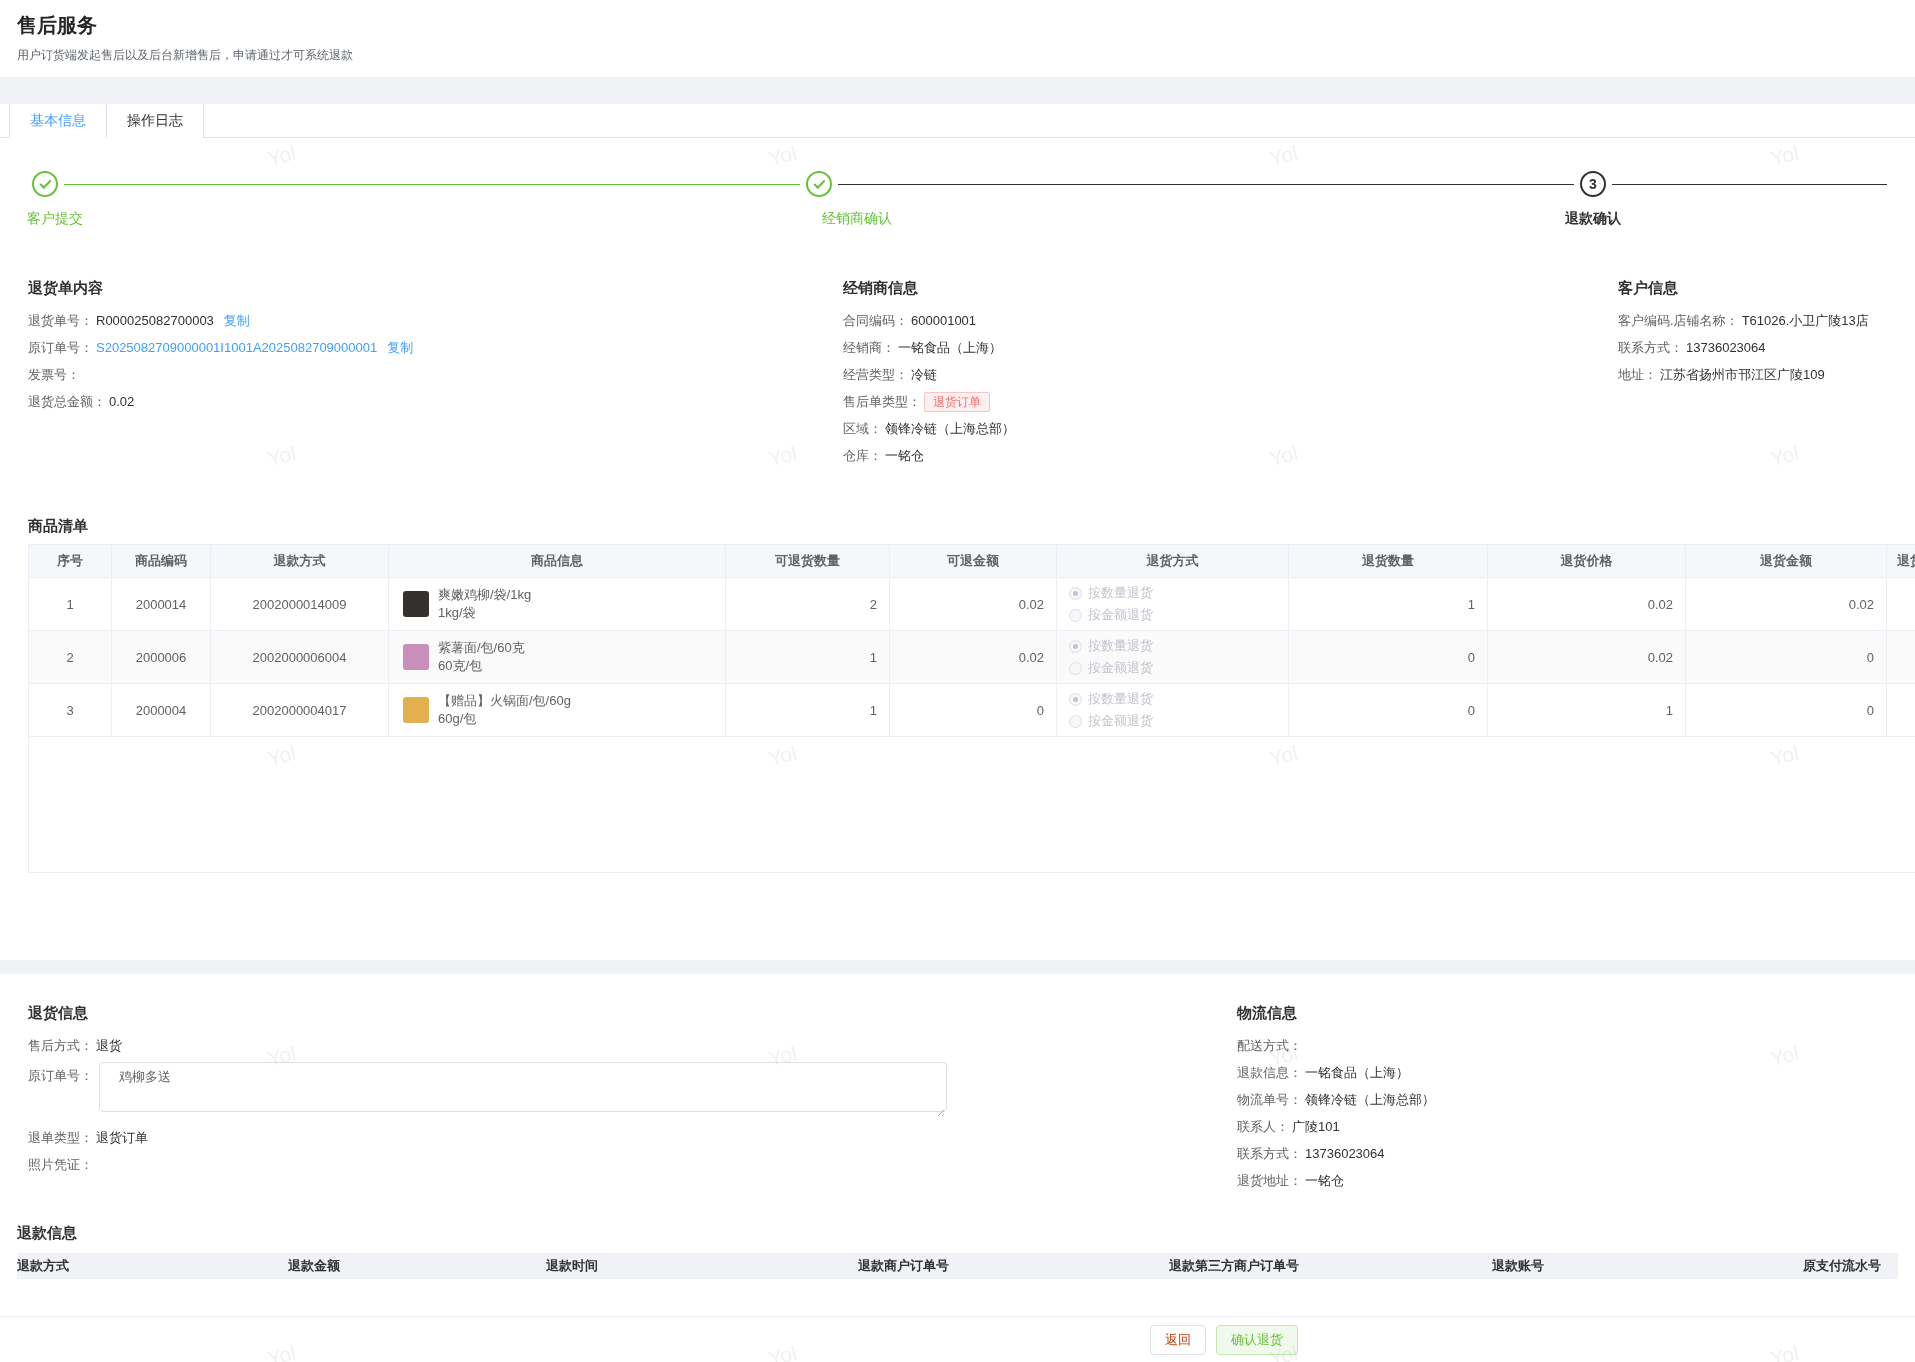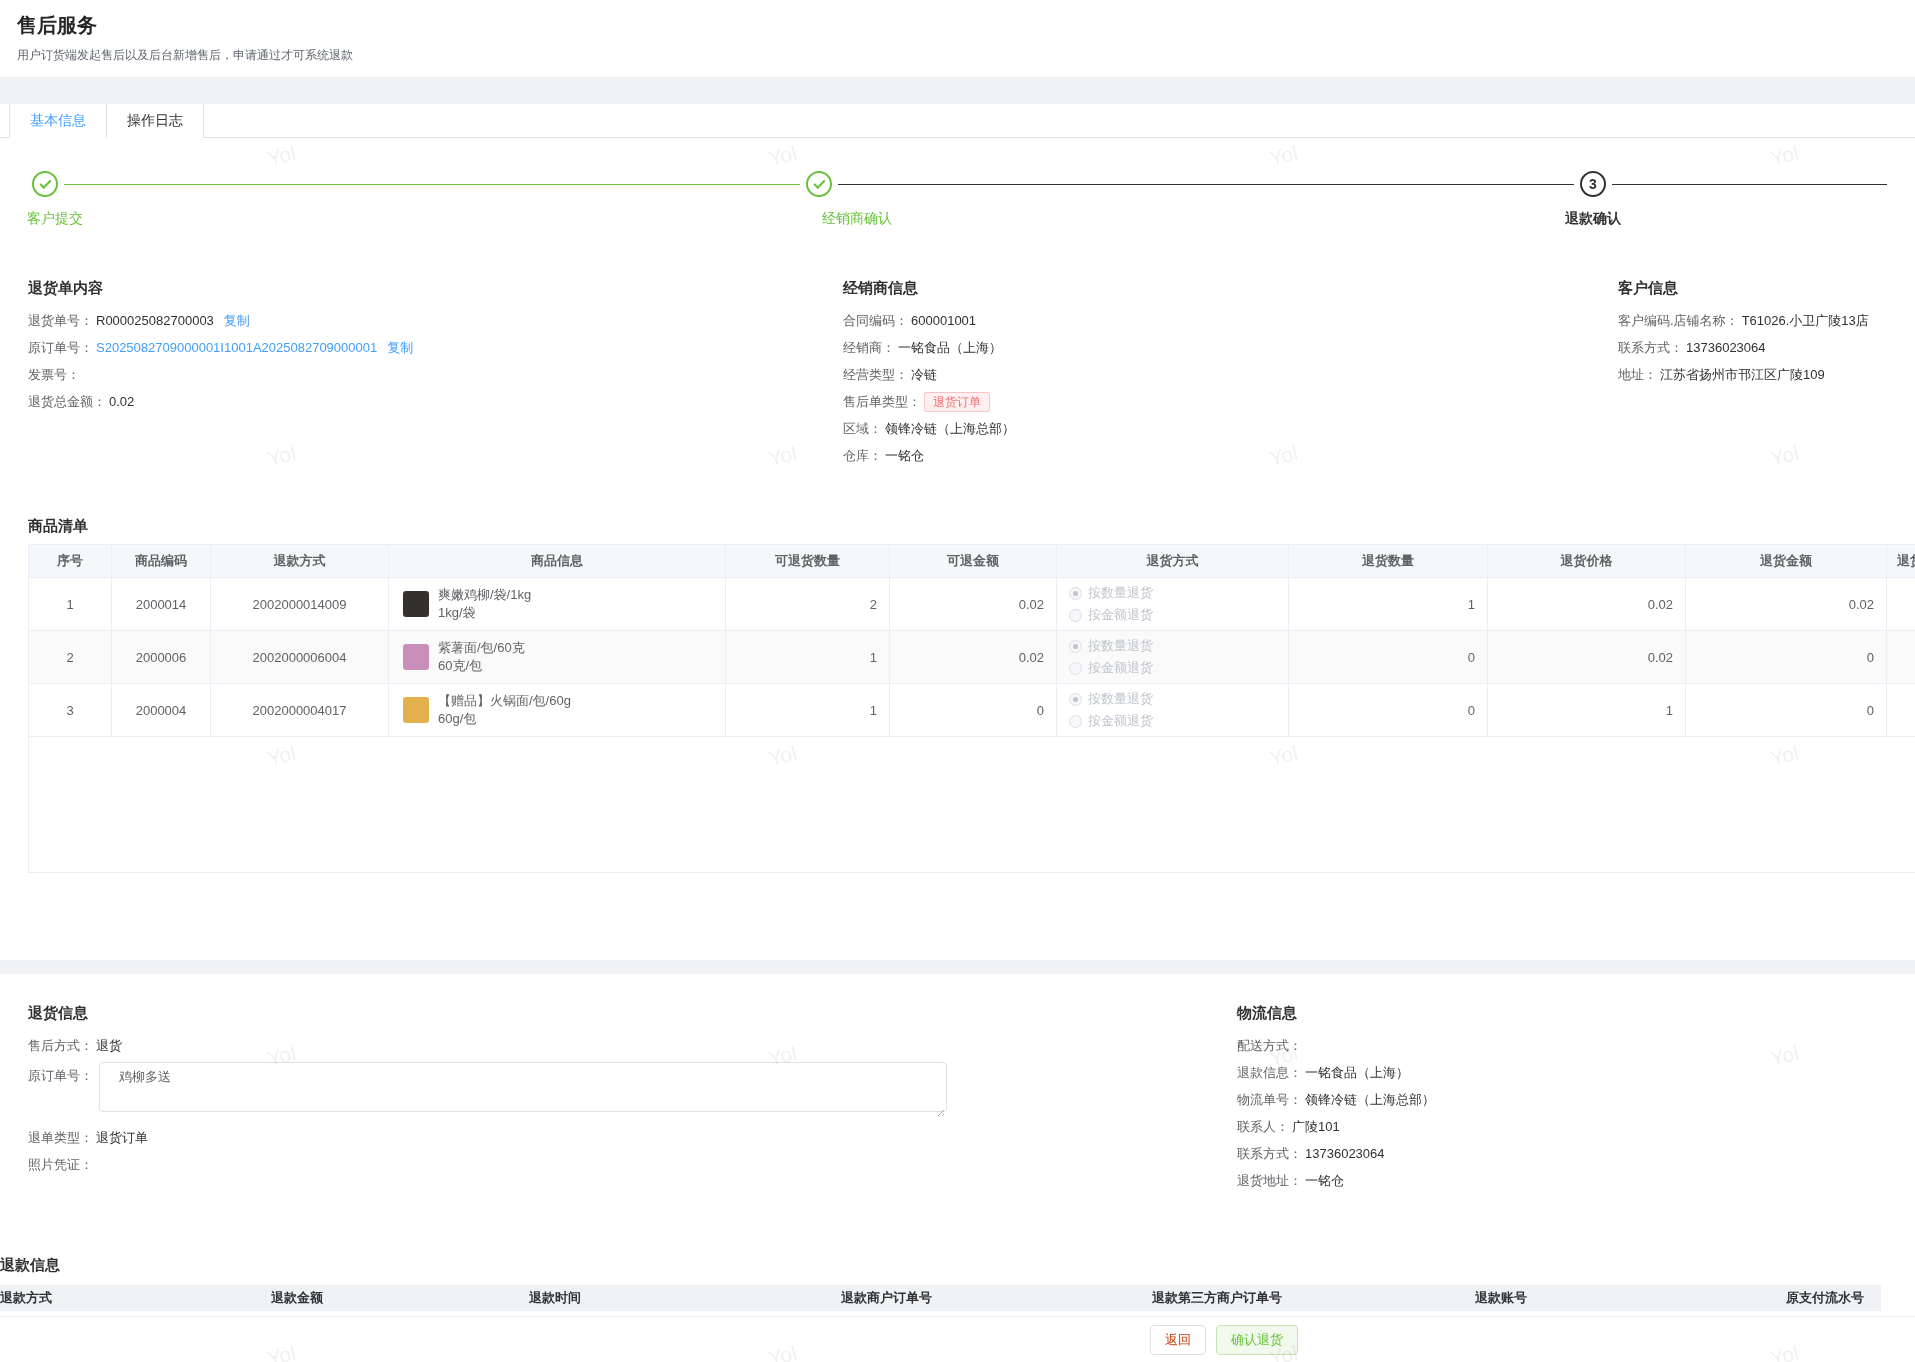--- a/index.html
+++ b/index.html
@@ -102,21 +102,21 @@
   .reason-row{ align-items:flex-start; margin:3px 0; }
   .reason-textarea{ width:848px; height:50px; border:1px solid #dcdfe6; border-radius:4px;
         background:#fff; font-family:inherit; font-size:13px; color:#606266; padding:5px 19px;
         margin-left:6px; resize:none; position:relative; }
   .ta-wrap{ position:relative; display:inline-block; }
   .ta-grip{ position:absolute; right:3px; bottom:5px; width:9px; height:9px; pointer-events:none;
         background:repeating-linear-gradient(135deg, transparent 0 2px, #9aa0a6 2px 3px); 
         clip-path:polygon(100% 0, 100% 100%, 0 100%); }
 
   
-  .refund-section{ margin-top:62px; flex:none; }
+  .refund-section{ margin-top:30px; padding-left:17px; flex:none; }
   .refund-table{ margin-top:10px; width:1881px; }
   .rt-header{ display:flex; background:#f0f2f5; height:26px; align-items:center; }
   .rt-cell{ font-size:13px; font-weight:700; color:#303133; white-space:nowrap; overflow:hidden; }
   .r1{ width:271px; } .r2{ width:258px; } .r3{ width:312px; } .r4{ width:311px; }
   .r5{ width:323px; } .r6{ width:311px; } .r7{ flex:1; }
 
   
   .footer-bar{ margin-top:auto; border-top:1px solid #ebeef5; background:#fff; height:46px;
                display:flex; align-items:center; gap:10px; padding-left:1150px; flex:none; }
   .btn{ height:30px; padding:0 14px; font-size:13px; border-radius:4px; cursor:pointer;

